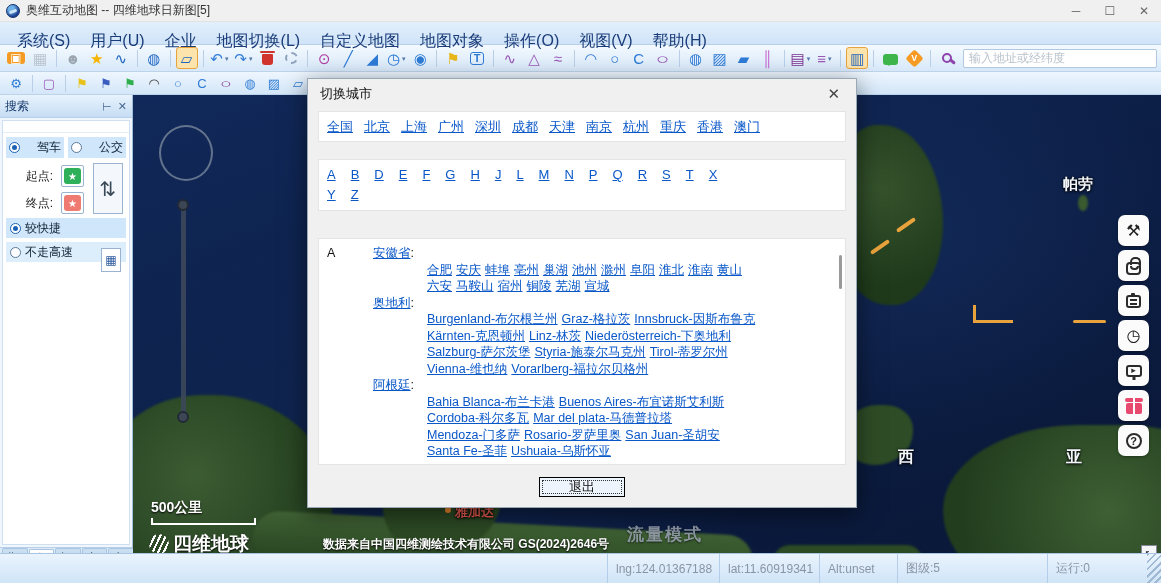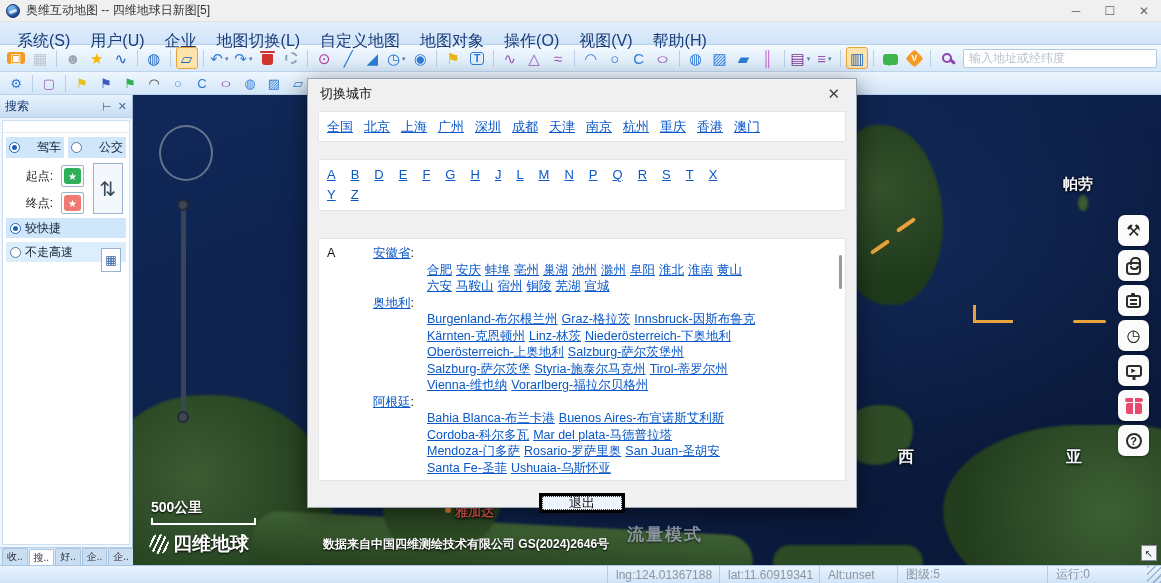--- a/index.html
+++ b/index.html
@@ -120,24 +120,24 @@
   .letters a { margin-right:15px; }
   .content { margin-top:27px; flex:1; overflow:hidden; position:relative; padding:6px 4px 4px 8px; font-size:12.5px; line-height:16.5px;}
   .sec-head { display:flex; }
   .sec-index { width:46px; color:#111; }
   .sec-colon { color:#111; }
   .sec-line { padding-left:100px; }
   .sec-line a { margin-right:4px; }
   .vscroll { position:absolute; right:1px; top:4px; bottom:4px; width:7px; }
   .vthumb { position:absolute; top:12px; right:2px; width:3px; height:34px; background:#9a9a9a; border-radius:2px;}
   .dlg-footer { height:44px; display:flex; align-items:center; justify-content:center; flex:none;}
-  .exit-btn { width:86px; height:20px; background:#eef4fb; border:3px solid #000000; display:flex; align-items:center; justify-content:center; font-size:13px; color:#111; cursor:pointer; outline:1px dotted #333; outline-offset:-4px;}
-
-  
-  .statusbar { position:absolute; left:0; right:0; bottom:0; height:18px; background:linear-gradient(#eaf4fe,#cfe4f7); border-top:1px solid #a8c6e4; display:flex; align-items:center; font-size:12px; color:#8a95a3;}
+  .exit-btn { width:86px; height:20px; background:#eef4fb; border:1px solid #000000; display:flex; align-items:center; justify-content:center; font-size:13px; color:#111; cursor:pointer; outline:1px dotted #333; outline-offset:-4px;}
+
+  
+  .statusbar { position:absolute; left:0; right:0; bottom:0; height:30px; background:linear-gradient(#eaf4fe,#cfe4f7); border-top:1px solid #a8c6e4; display:flex; align-items:center; font-size:12px; color:#8a95a3;}
   .st-cell { padding:0 8px; border-left:1px solid #b4cde8; height:100%; display:flex; align-items:center; white-space:nowrap;}
   .st-spacer { flex:1; }
   .grip { width:14px; height:100%; background:repeating-linear-gradient(135deg,#9fb8d4 0 2px,transparent 2px 5px);}
 </style>
 </head>
 <body>
 
 <div class="titlebar">
   <span class="app-ico"></span>
   <span class="title-text">奥维互动地图 -- 四维地球日新图[5]</span>
@@ -483,21 +483,20 @@
         </div>
         <div class="sec-line"><a>合肥</a><a>安庆</a><a>蚌埠</a><a>亳州</a><a>巢湖</a><a>池州</a><a>滁州</a><a>阜阳</a><a>淮北</a><a>淮南</a><a>黄山</a></div>
         <div class="sec-line"><a>六安</a><a>马鞍山</a><a>宿州</a><a>铜陵</a><a>芜湖</a><a>宣城</a></div>
         <div class="sec-head">
           <span class="sec-index"></span>
           <a>奥地利</a>
           <span class="sec-colon">:</span>
         </div>
         <div class="sec-line"><a>Burgenland-布尔根兰州</a><a>Graz-格拉茨</a><a>Innsbruck-因斯布鲁克</a></div>
         <div class="sec-line"><a>Kärnten-克恩顿州</a><a>Linz-林茨</a><a>Niederösterreich-下奥地利</a></div>
-        <div class="sec-line"><a>Oberösterreich-上奥地利</a><a>Salzburg-萨尔茨堡州</a></div>
         <div class="sec-line"><a>Salzburg-萨尔茨堡</a><a>Styria-施泰尔马克州</a><a>Tirol-蒂罗尔州</a></div>
         <div class="sec-line"><a>Vienna-维也纳</a><a>Vorarlberg-福拉尔贝格州</a></div>
         <div class="sec-head">
           <span class="sec-index"></span>
           <a>阿根廷</a>
           <span class="sec-colon">:</span>
         </div>
         <div class="sec-line"><a>Bahia Blanca-布兰卡港</a><a>Buenos Aires-布宜诺斯艾利斯</a></div>
         <div class="sec-line"><a>Cordoba-科尔多瓦</a><a>Mar del plata-马德普拉塔</a></div>
         <div class="sec-line"><a>Mendoza-门多萨</a><a>Rosario-罗萨里奥</a><a>San Juan-圣胡安</a></div>

